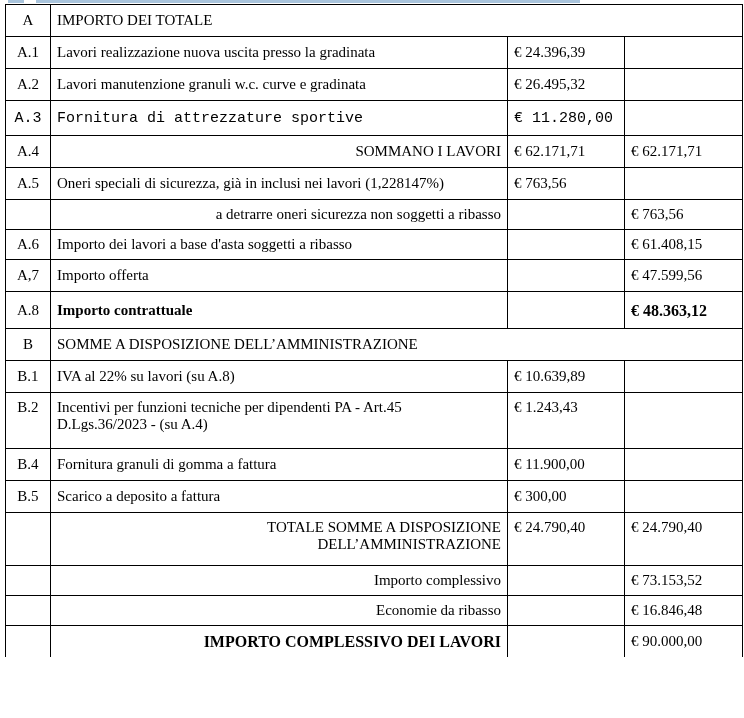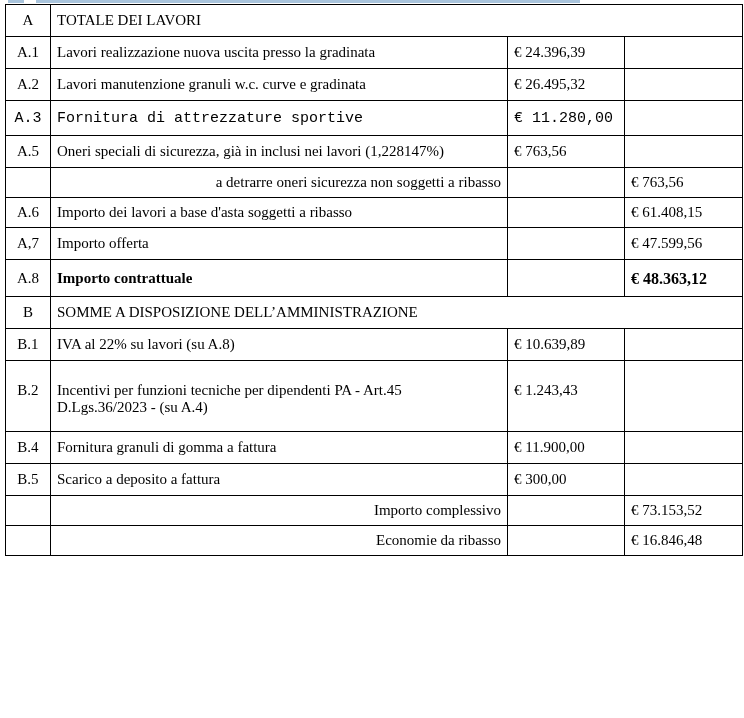--- a/index.html
+++ b/index.html
@@ -5,21 +5,21 @@
   html, body { margin: 0; padding: 0; background: #ffffff; }
   body { width: 744px; height: 718px; position: relative; overflow: hidden;
          font-family: "Liberation Serif", "DejaVu Serif", serif; color: #000; }
   .topbar-sq { position: absolute; left: 8px; top: 0; width: 16px; height: 3px; background: #a9c4dc; }
   .topbar { position: absolute; left: 36px; top: 0; width: 544px; height: 3px; background: #a9c4dc; }
   table { position: absolute; left: 5px; top: 4px; border-collapse: collapse; table-layout: fixed; width: 737px; }
   td { border: 1.5px solid #000; font-size: 15px; line-height: 17px; padding: 0 6px; vertical-align: middle; }
   td.code { text-align: center; padding: 0 2px; }
   td.num { padding-right: 6px; white-space: nowrap; }
   td.right { text-align: right; }
-  td.top { vertical-align: top; padding-top: 21px; }
+  td.top { vertical-align: top; padding-top: 6px; }
   .bold { font-weight: bold; }
   .big { font-size: 16px; }
   tr.h34 td { height: 31px; }
   tr.h37 td { height: 34px; font-family: Liberation Mono, monospace; }
   tr.h39 td { height: 36px; }
   tr.h52 td { height: 49px; }
   tr.h49 td { height: 46px; }
   tr.h31 td { height: 29px; }
   tr.last td { border-bottom: none; }
 </style>
@@ -33,39 +33,45 @@
   <colgroup>
     <col style="width:45px">
     <col style="width:457px">
     <col style="width:117px">
     <col style="width:118px">
   </colgroup>
   <tbody>
 
     <tr class="h34">
       <td class="code">A</td>
-      <td colspan="3">TOTALE DEI LAVORI</td>
+      <td colspan="3">IMPORTO DEI TOTALE</td>
     </tr>
     <tr class="h34">
       <td class="code">A.1</td>
       <td>Lavori realizzazione nuova uscita presso la gradinata</td>
       <td class="num">€ 24.396,39</td>
       <td class="num"></td>
     </tr>
     <tr class="h34">
       <td class="code">A.2</td>
       <td>Lavori manutenzione granuli w.c. curve e gradinata</td>
       <td class="num">€ 26.495,32</td>
       <td class="num"></td>
     </tr>
     <tr class="h37">
       <td class="code">A.3</td>
       <td>Fornitura di attrezzature sportive</td>
       <td class="num">€ 11.280,00</td>
       <td class="num"></td>
+    </tr>
+    <tr class="h34">
+      <td class="code">A.4</td>
+      <td class="right">SOMMANO I LAVORI</td>
+      <td class="num">€ 62.171,71</td>
+      <td class="num">€ 62.171,71</td>
     </tr>
     <tr class="h34">
       <td class="code">A.5</td>
       <td>Oneri speciali di sicurezza, già in inclusi nei lavori (1,228147%)</td>
       <td class="num">€ 763,56</td>
       <td class="num"></td>
     </tr>
     <tr class="h31">
       <td class="code"></td>
       <td class="right">a detrarre oneri sicurezza non soggetti a ribasso</td>
@@ -115,27 +121,42 @@
       <td>Fornitura granuli di gomma a fattura</td>
       <td class="num">€ 11.900,00</td>
       <td class="num"></td>
     </tr>
     <tr class="h34">
       <td class="code">B.5</td>
       <td>Scarico a deposito a fattura</td>
       <td class="num">€ 300,00</td>
       <td class="num"></td>
     </tr>
+    <tr class="h49">
+      <td class="code"></td>
+      <td class="right top">
+        <div>TOTALE SOMME A DISPOSIZIONE</div>
+        <div>DELL’AMMINISTRAZIONE</div>
+      </td>
+      <td class="num top">€ 24.790,40</td>
+      <td class="num top">€ 24.790,40</td>
+    </tr>
 
     <tr class="h31">
       <td class="code"></td>
       <td class="right">Importo complessivo</td>
       <td class="num"></td>
       <td class="num">€ 73.153,52</td>
     </tr>
     <tr class="h31">
       <td class="code"></td>
       <td class="right">Economie da ribasso</td>
       <td class="num"></td>
       <td class="num">€ 16.846,48</td>
     </tr>
+    <tr class="h34 last">
+      <td class="code"></td>
+      <td class="right bold big">IMPORTO COMPLESSIVO DEI LAVORI</td>
+      <td class="num"></td>
+      <td class="num">€ 90.000,00</td>
+    </tr>
   </tbody>
 </table>
 
 </body></html>

